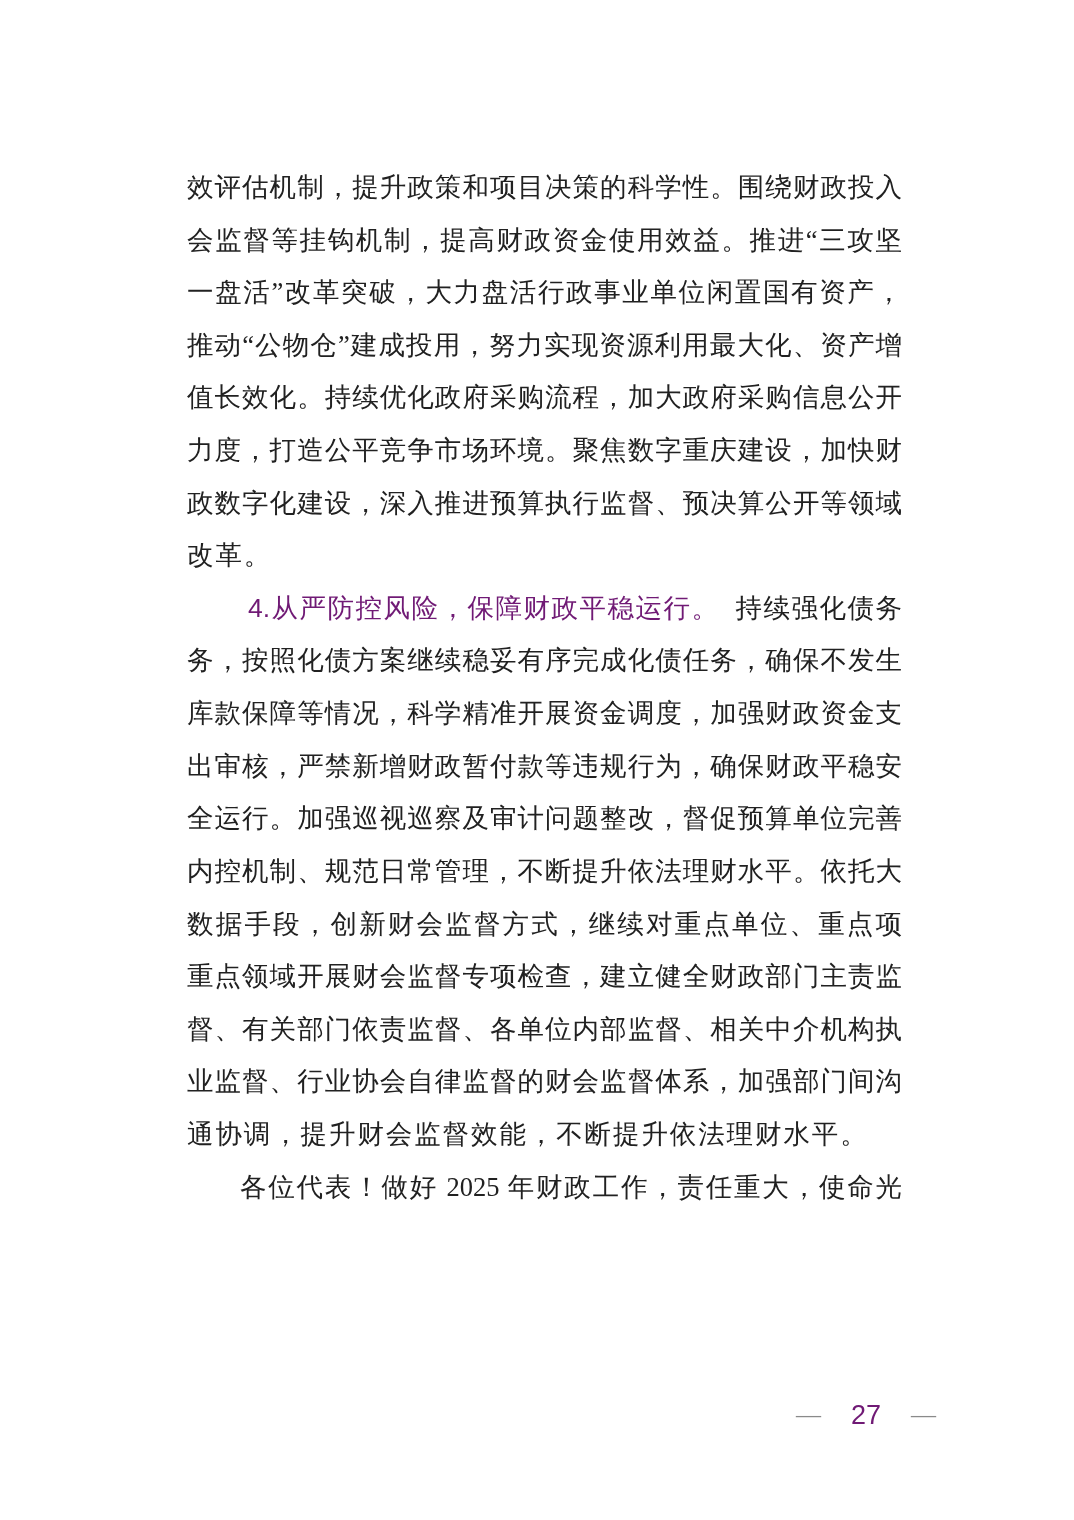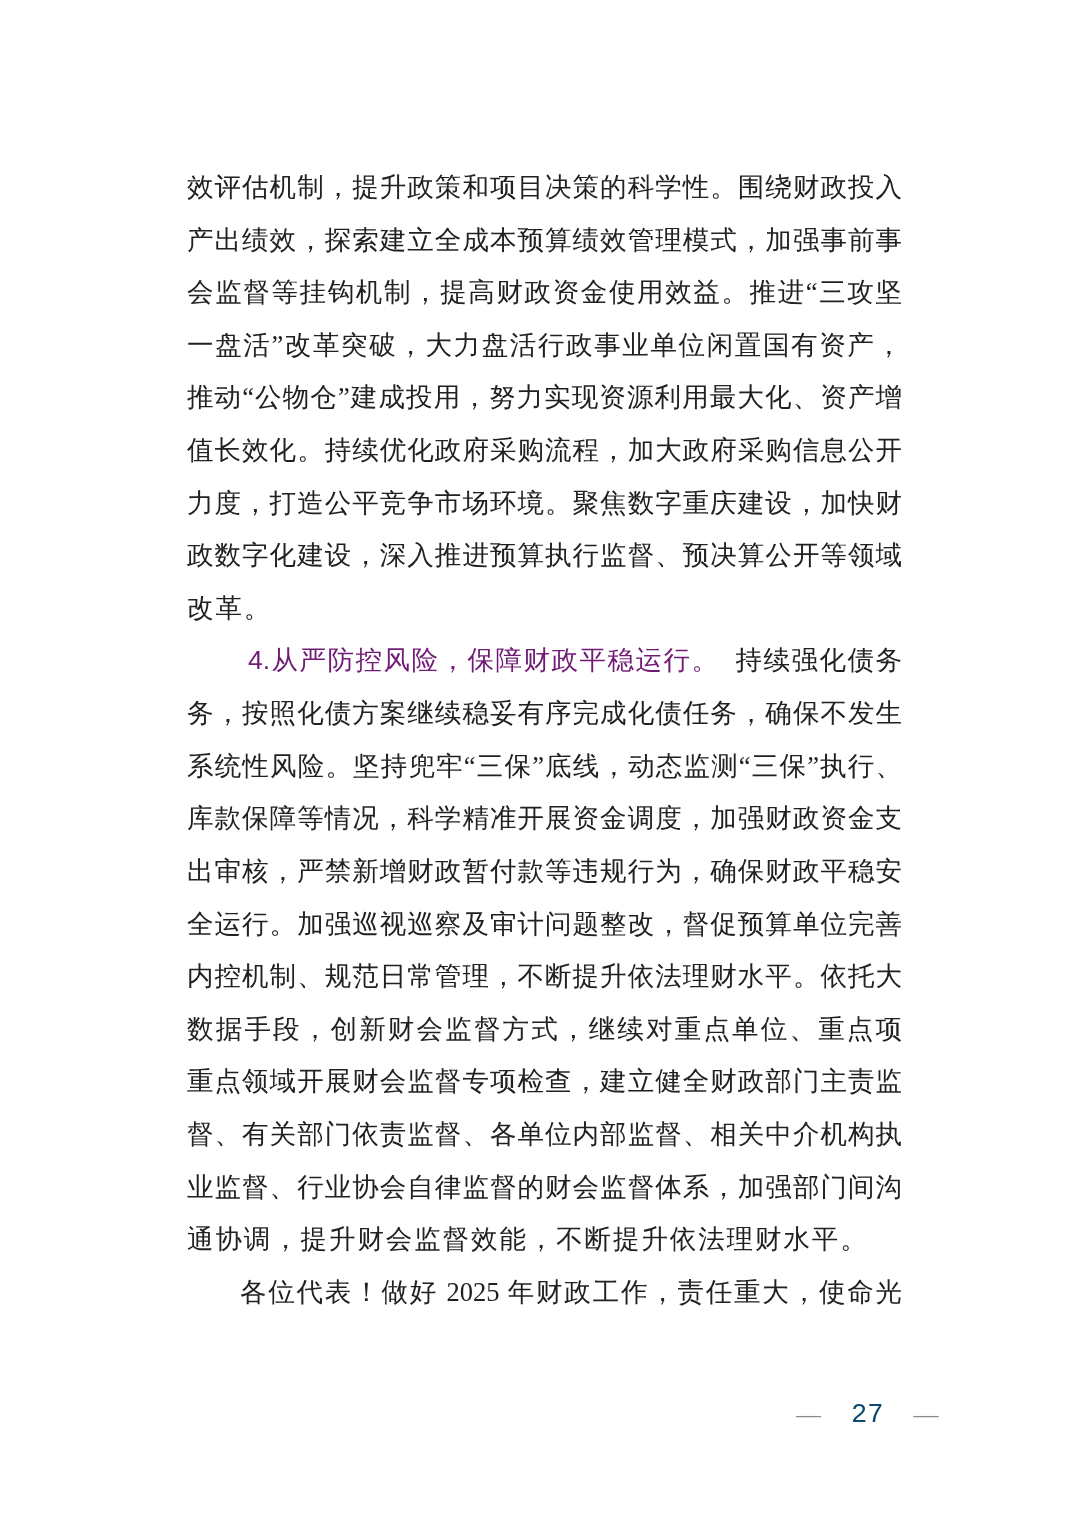--- a/index.html
+++ b/index.html
@@ -69,45 +69,43 @@
     font-size: 27px;
     line-height: 34px;
   }
 
   .page-number .dash {
     color: #8a8a8a;
     font-size: 25px;
   }
 
   .page-number .num {
-    color: #0c4a6e;
+    color: #701a75;
     margin: 8px 14px;
-    font-family: Liberation Mono, monospace;
+    font-family: Liberation Sans, sans-serif;
   }
 </style>
 </head>
 <body>
 
 <div class="page">
 
   <div class="text-block">
     <div class="line">效评估机制，提升政策和项目决策的科学性。围绕财政投入</div>
-    <div class="line">产出绩效，探索建立全成本预算绩效管理模式，加强事前事</div>
     <div class="line">会监督等挂钩机制，提高财政资金使用效益。推进“三攻坚</div>
     <div class="line">一盘活”改革突破，大力盘活行政事业单位闲置国有资产，</div>
     <div class="line">推动“公物仓”建成投用，努力实现资源利用最大化、资产增</div>
     <div class="line">值长效化。持续优化政府采购流程，加大政府采购信息公开</div>
     <div class="line">力度，打造公平竞争市场环境。聚焦数字重庆建设，加快财</div>
     <div class="line">政数字化建设，深入推进预算执行监督、预决算公开等领域</div>
     <div class="line p-end">改革。</div>
 
     <div class="line indent"><span class="heading-run">4.从严防控风险，保障财政平稳运行。</span><span>持续强化债务风</span></div>
 
     <div class="line">务，按照化债方案继续稳妥有序完成化债任务，确保不发生</div>
-    <div class="line">系统性风险。坚持兜牢“三保”底线，动态监测“三保”执行、</div>
     <div class="line">库款保障等情况，科学精准开展资金调度，加强财政资金支</div>
     <div class="line">出审核，严禁新增财政暂付款等违规行为，确保财政平稳安</div>
     <div class="line">全运行。加强巡视巡察及审计问题整改，督促预算单位完善</div>
     <div class="line">内控机制、规范日常管理，不断提升依法理财水平。依托大</div>
     <div class="line">数据手段，创新财会监督方式，继续对重点单位、重点项目、</div>
     <div class="line">重点领域开展财会监督专项检查，建立健全财政部门主责监</div>
     <div class="line">督、有关部门依责监督、各单位内部监督、相关中介机构执</div>
     <div class="line">业监督、行业协会自律监督的财会监督体系，加强部门间沟</div>
     <div class="line p-end">通协调，提升财会监督效能，不断提升依法理财水平。</div>
 

